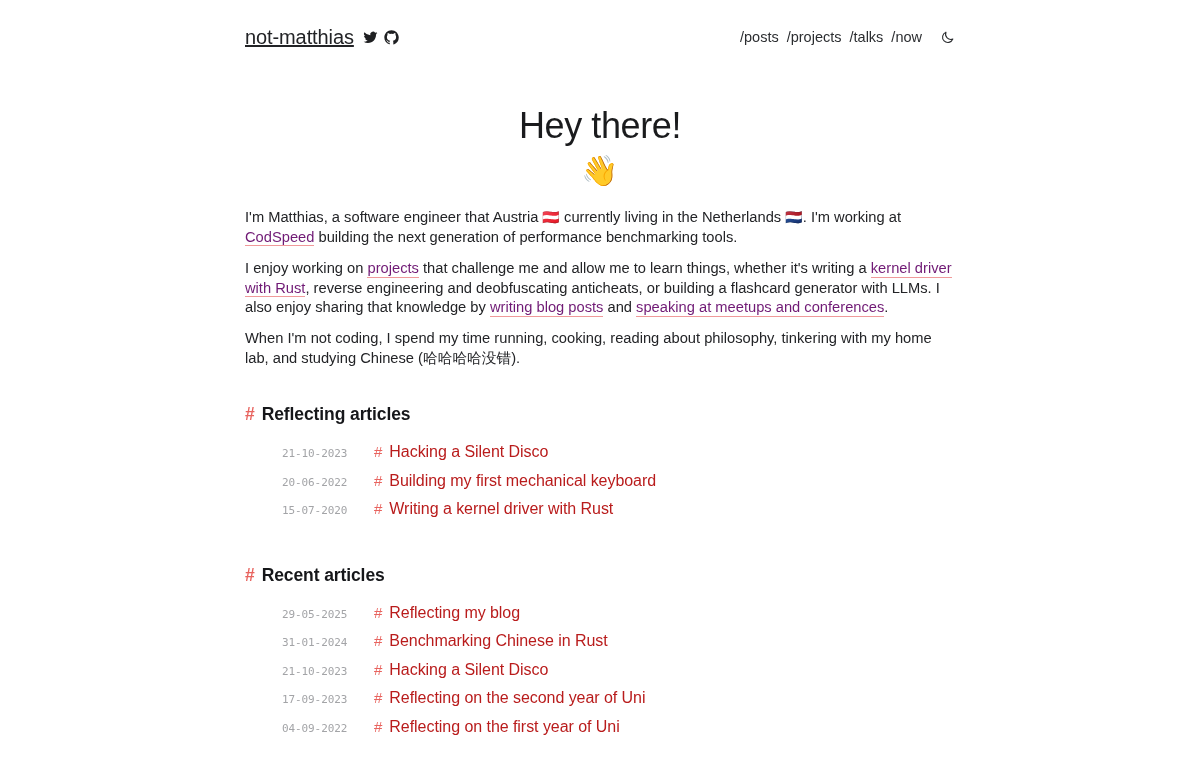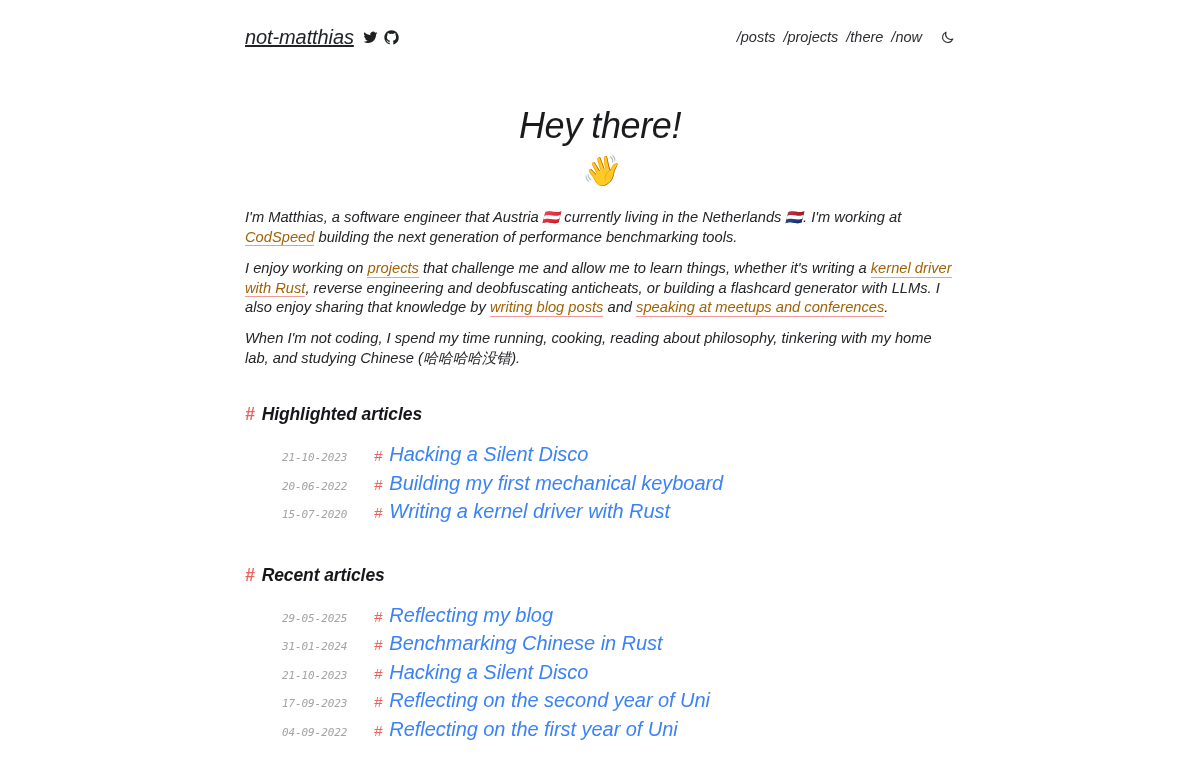--- a/index.html
+++ b/index.html
@@ -14,21 +14,20 @@
     font-family: "Liberation Sans", "DejaVu Sans", sans-serif;
     color: #1f2022;
     -webkit-font-smoothing: antialiased;
   }
   .page {
     width: 1200px;
     height: 766px;
     position: relative;
     overflow: hidden;
     background: #ffffff;
-    font-style: italic;
   }
   .container {
     width: 710px;
     margin: 0 auto;
     padding-top: 16px;
   }
 
   
   .site-header {
     display: flex;
@@ -109,21 +108,21 @@
 
   
   .intro p {
     margin: 0 0 12px 0;
     font-size: 14.7px;
     line-height: 1.32;
     color: #232427;
   }
   .intro p:first-of-type { margin-top: 22px; }
   .intro a {
-    color: #a16207;
+    color: #701a75;
     text-decoration: none;
     border-bottom: 1.5px solid #f09a9a;
     padding-bottom: 0.5px;
   }
   .flag { font-size: 14px; }
 
   
   .section-heading {
     margin: 36px 0 0 0;
     font-size: 17.5px;
@@ -166,23 +165,23 @@
     align-items: baseline;
     gap: 7px;
     text-decoration: none;
     color: #1f2022;
   }
   .article-hash {
     color: #e8645f;
     font-size: 15px;
   }
   .article-title {
-    font-size: 20px;
+    font-size: 16px;
     font-weight: 400;
-    color: #3b82f6;
+    color: #b91c1c;
     letter-spacing: -0.05px;
     white-space: nowrap;
   }
   .section-block.recent { margin-top: 22px; }
 </style>
 </head>
 <body>
 
 <div class="page">
   <div class="container">
@@ -200,21 +199,21 @@
             <svg width="15" height="15" viewBox="0 0 24 24" fill="currentColor">
               <path d="M12 .5C5.6.5.5 5.6.5 12c0 5.1 3.3 9.4 7.9 10.9.6.1.8-.2.8-.6v-2c-3.2.7-3.9-1.5-3.9-1.5-.5-1.3-1.3-1.7-1.3-1.7-1-.7.1-.7.1-.7 1.1.1 1.7 1.2 1.7 1.2 1 1.8 2.7 1.3 3.4 1 .1-.8.4-1.3.7-1.6-2.6-.3-5.3-1.3-5.3-5.8 0-1.3.5-2.3 1.2-3.1-.1-.3-.5-1.5.1-3.1 0 0 1-.3 3.2 1.2a11 11 0 0 1 5.8 0c2.2-1.5 3.2-1.2 3.2-1.2.6 1.6.2 2.8.1 3.1.8.8 1.2 1.8 1.2 3.1 0 4.5-2.7 5.5-5.3 5.8.4.4.8 1.1.8 2.2v3.2c0 .4.2.7.8.6a11.5 11.5 0 0 0 7.9-10.9C23.5 5.6 18.4.5 12 .5z"></path>
             </svg>
           </a>
         </span>
       </div>
 
       <nav class="nav">
         <a href="#">/posts</a>
         <a href="#">/projects</a>
-        <a href="#">/there</a>
+        <a href="#">/talks</a>
         <a href="#">/now</a>
         <button class="theme-toggle" aria-label="Toggle theme">
           <svg width="15" height="15" viewBox="0 0 24 24" fill="none" stroke="currentColor" stroke-width="1.8" stroke-linecap="round" stroke-linejoin="round">
             <path d="M20.5 14.5A8.5 8.5 0 0 1 9.5 3.5a8.5 8.5 0 1 0 11 11z"></path>
           </svg>
         </button>
       </nav>
     </header>
 
     <h1 class="hero-title">
@@ -232,21 +231,21 @@
       </p>
 
       <p>
         <span>When I'm not coding, I spend my time running, cooking, reading about philosophy, tinkering with my home lab, and studying Chinese (</span><span>哈哈哈哈没错</span><span>).</span>
       </p>
     </section>
 
     <section class="section-block">
       <h2 class="section-heading">
         <span class="hash">#</span>
-        <span>Highlighted articles</span>
+        <span>Reflecting articles</span>
       </h2>
       <ul class="article-list">
         <li class="article-item">
           <span class="article-date">21-10-2023</span>
           <a class="article-link" href="#">
             <span class="article-hash">#</span>
             <span class="article-title">Hacking a Silent Disco</span>
           </a>
         </li>
         <li class="article-item">

